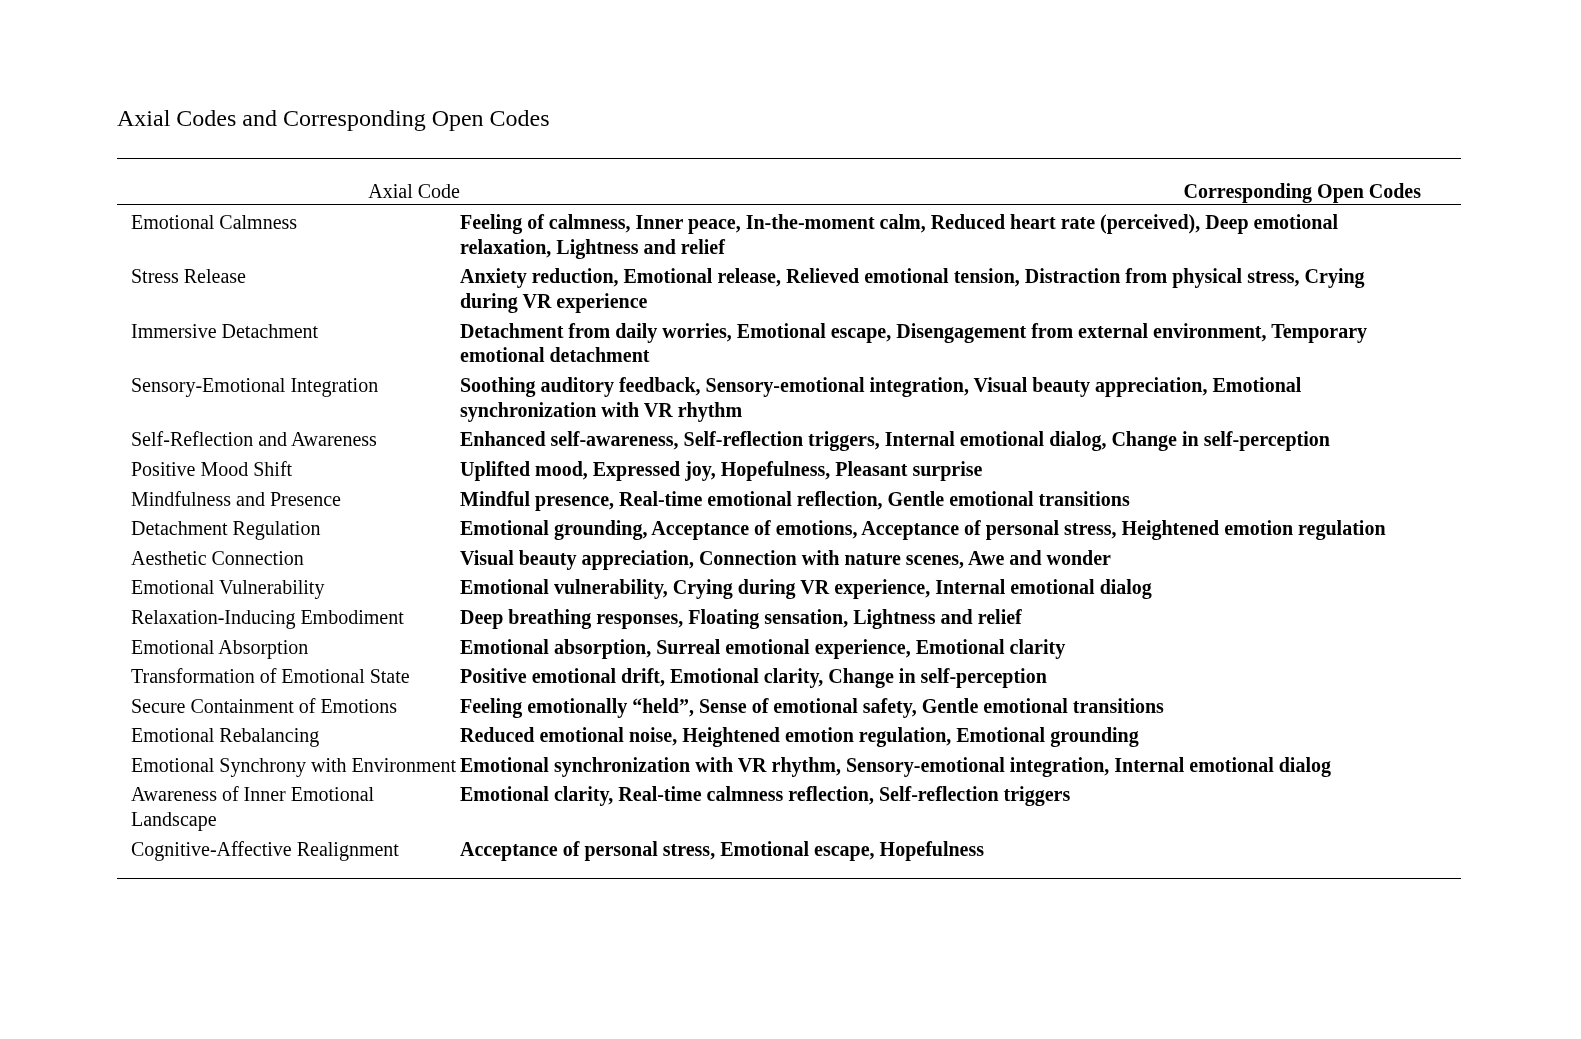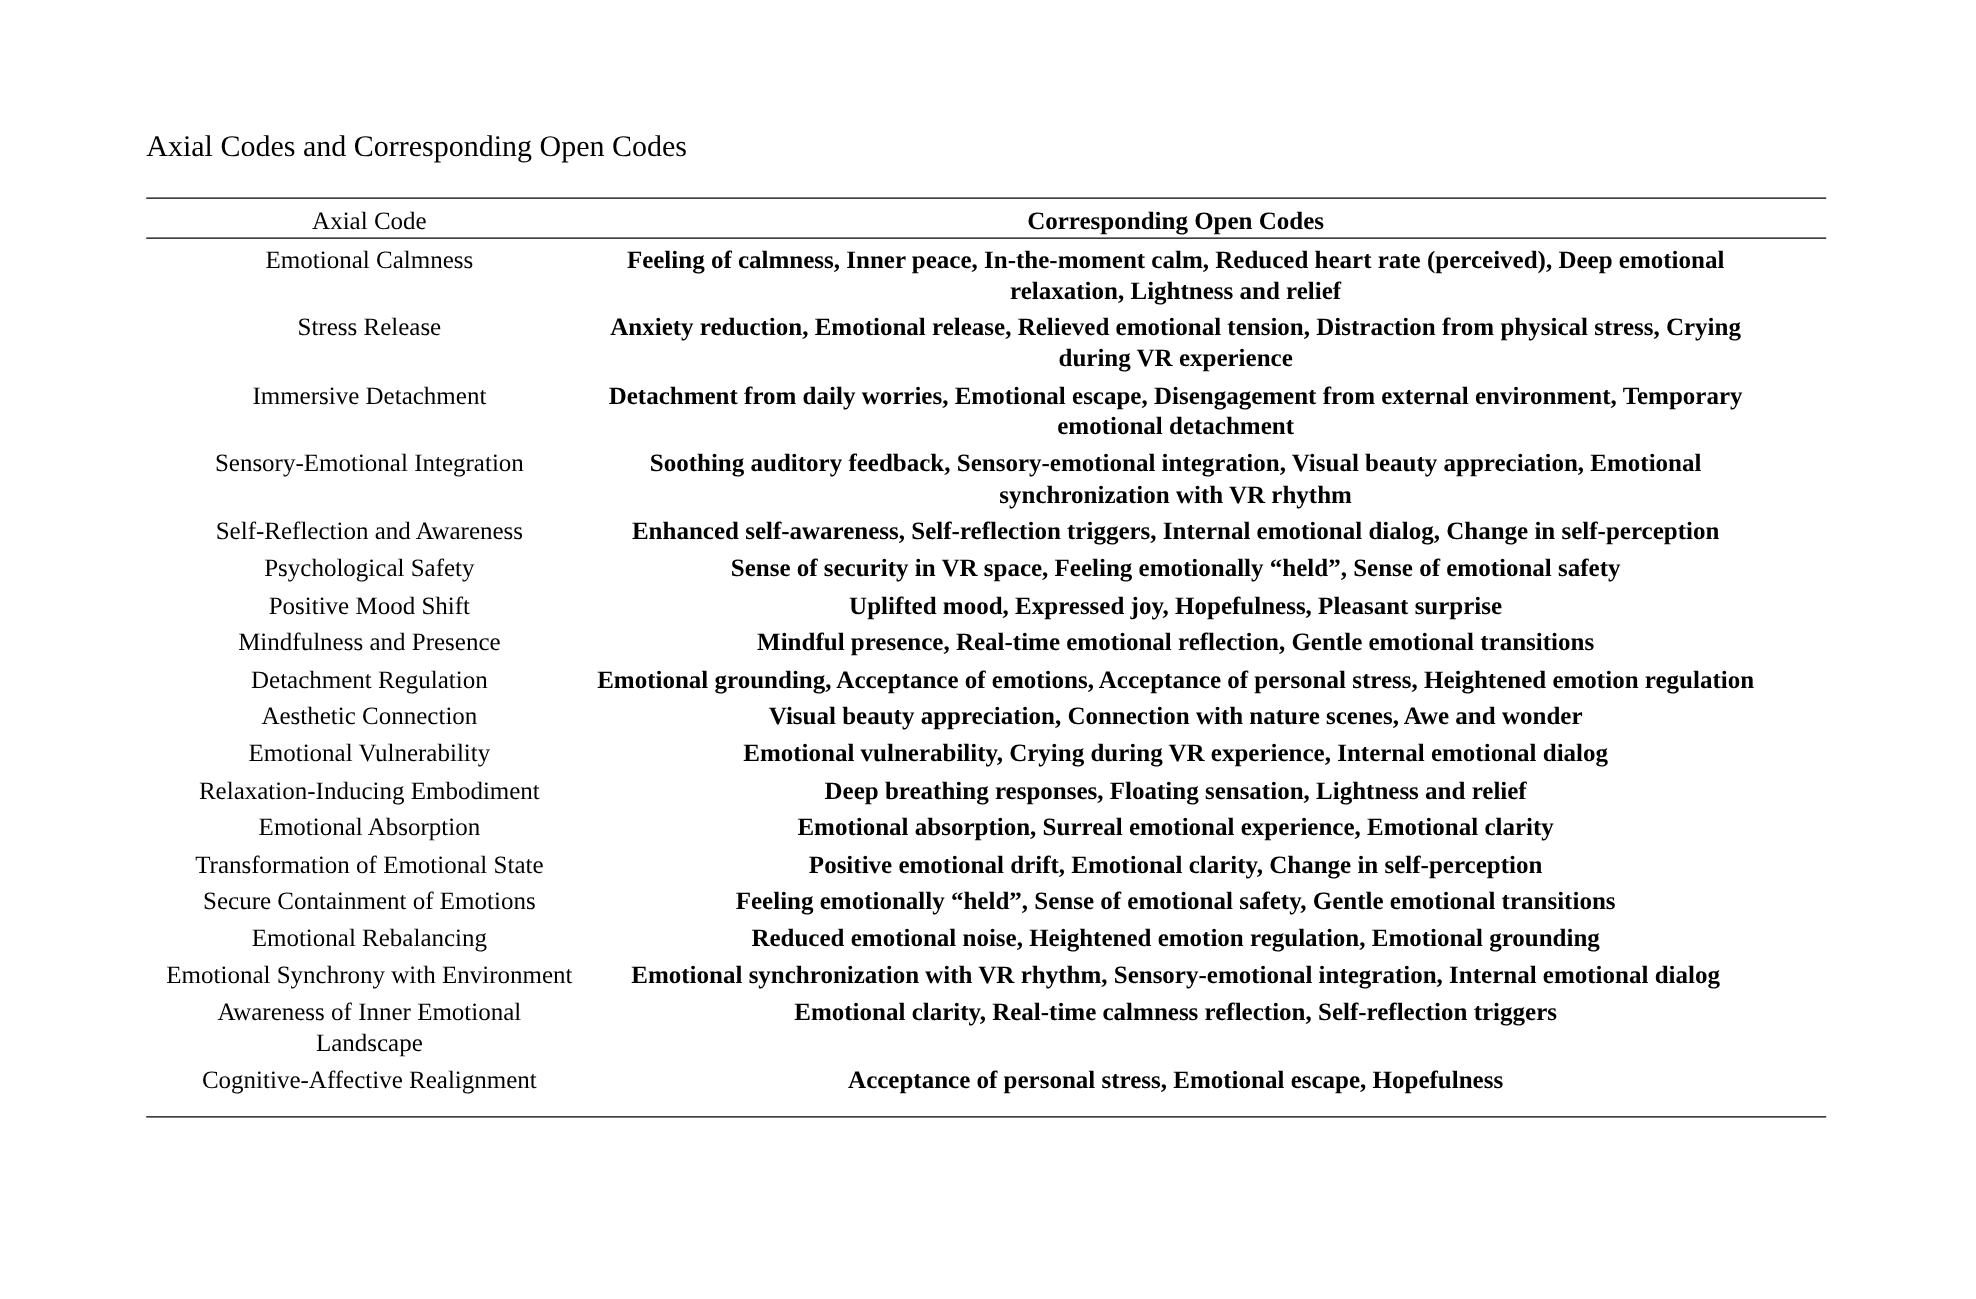--- a/index.html
+++ b/index.html
@@ -37,27 +37,27 @@
     }
     thead tr {
       border-top: 1.5px solid #000;
       border-bottom: 1.5px solid #000;
     }
     tbody tr:last-child {
       border-bottom: 1.5px solid #000;
     }
     th {
       font-weight: normal;
-      text-align: center;
+      text-align: right;
       vertical-align: top;
-      padding: 6px 0 0 0;
+      padding: 20px 0 0 0;
       height: 25px;
     }
     td {
-      text-align: center;
+      text-align: left;
       vertical-align: top;
       padding: 4px 0 0.8px 0;
     }
     .col-axial {
       width: 343px;
       padding-left: 14px;
       box-sizing: border-box;
     }
     .col-open {
       width: 1001px;
@@ -98,24 +98,20 @@
         <td class="col-axial">Immersive Detachment</td>
         <td class="col-open">Detachment from daily worries, Emotional escape, Disengagement from external environment, Temporary emotional detachment</td>
       </tr>
       <tr>
         <td class="col-axial">Sensory-Emotional Integration</td>
         <td class="col-open">Soothing auditory feedback, Sensory-emotional integration, Visual beauty appreciation, Emotional synchronization with VR rhythm</td>
       </tr>
       <tr>
         <td class="col-axial">Self-Reflection and Awareness</td>
         <td class="col-open">Enhanced self-awareness, Self-reflection triggers, Internal emotional dialog, Change in self-perception</td>
-      </tr>
-      <tr>
-        <td class="col-axial">Psychological Safety</td>
-        <td class="col-open">Sense of security in VR space, Feeling emotionally “held”, Sense of emotional safety</td>
       </tr>
       <tr>
         <td class="col-axial">Positive Mood Shift</td>
         <td class="col-open">Uplifted mood, Expressed joy, Hopefulness, Pleasant surprise</td>
       </tr>
       <tr>
         <td class="col-axial">Mindfulness and Presence</td>
         <td class="col-open">Mindful presence, Real-time emotional reflection, Gentle emotional transitions</td>
       </tr>
       <tr>

